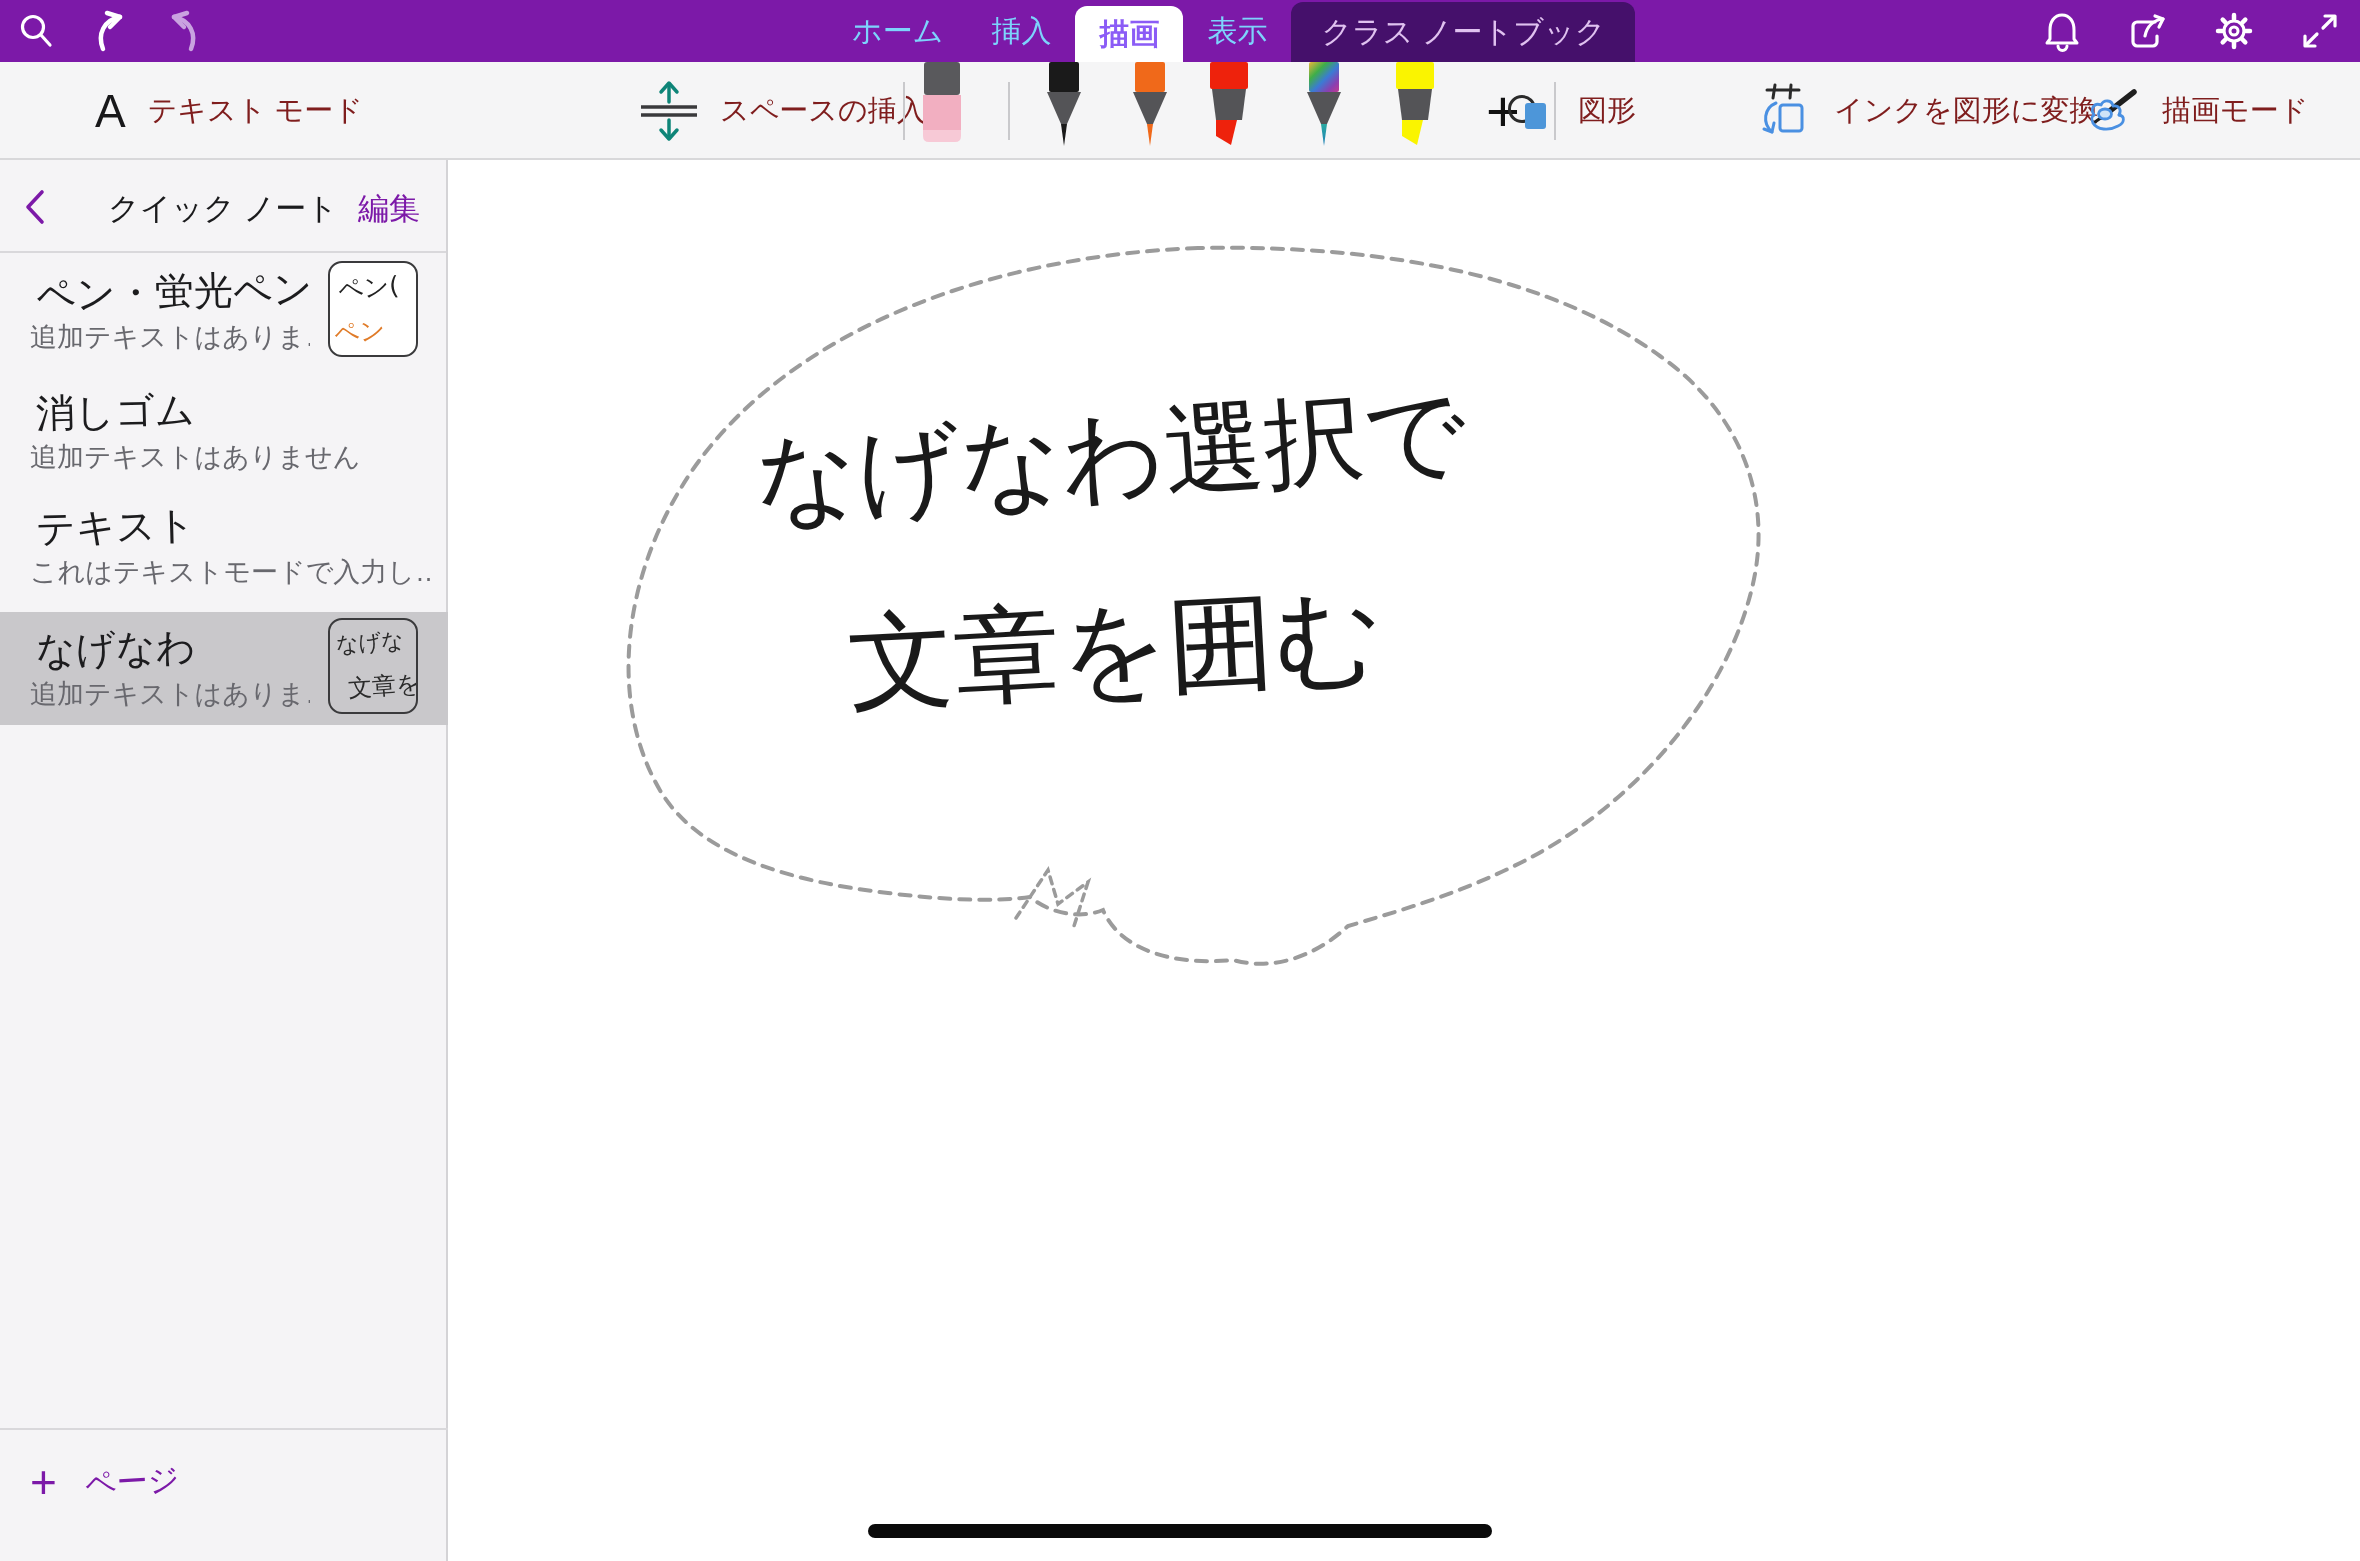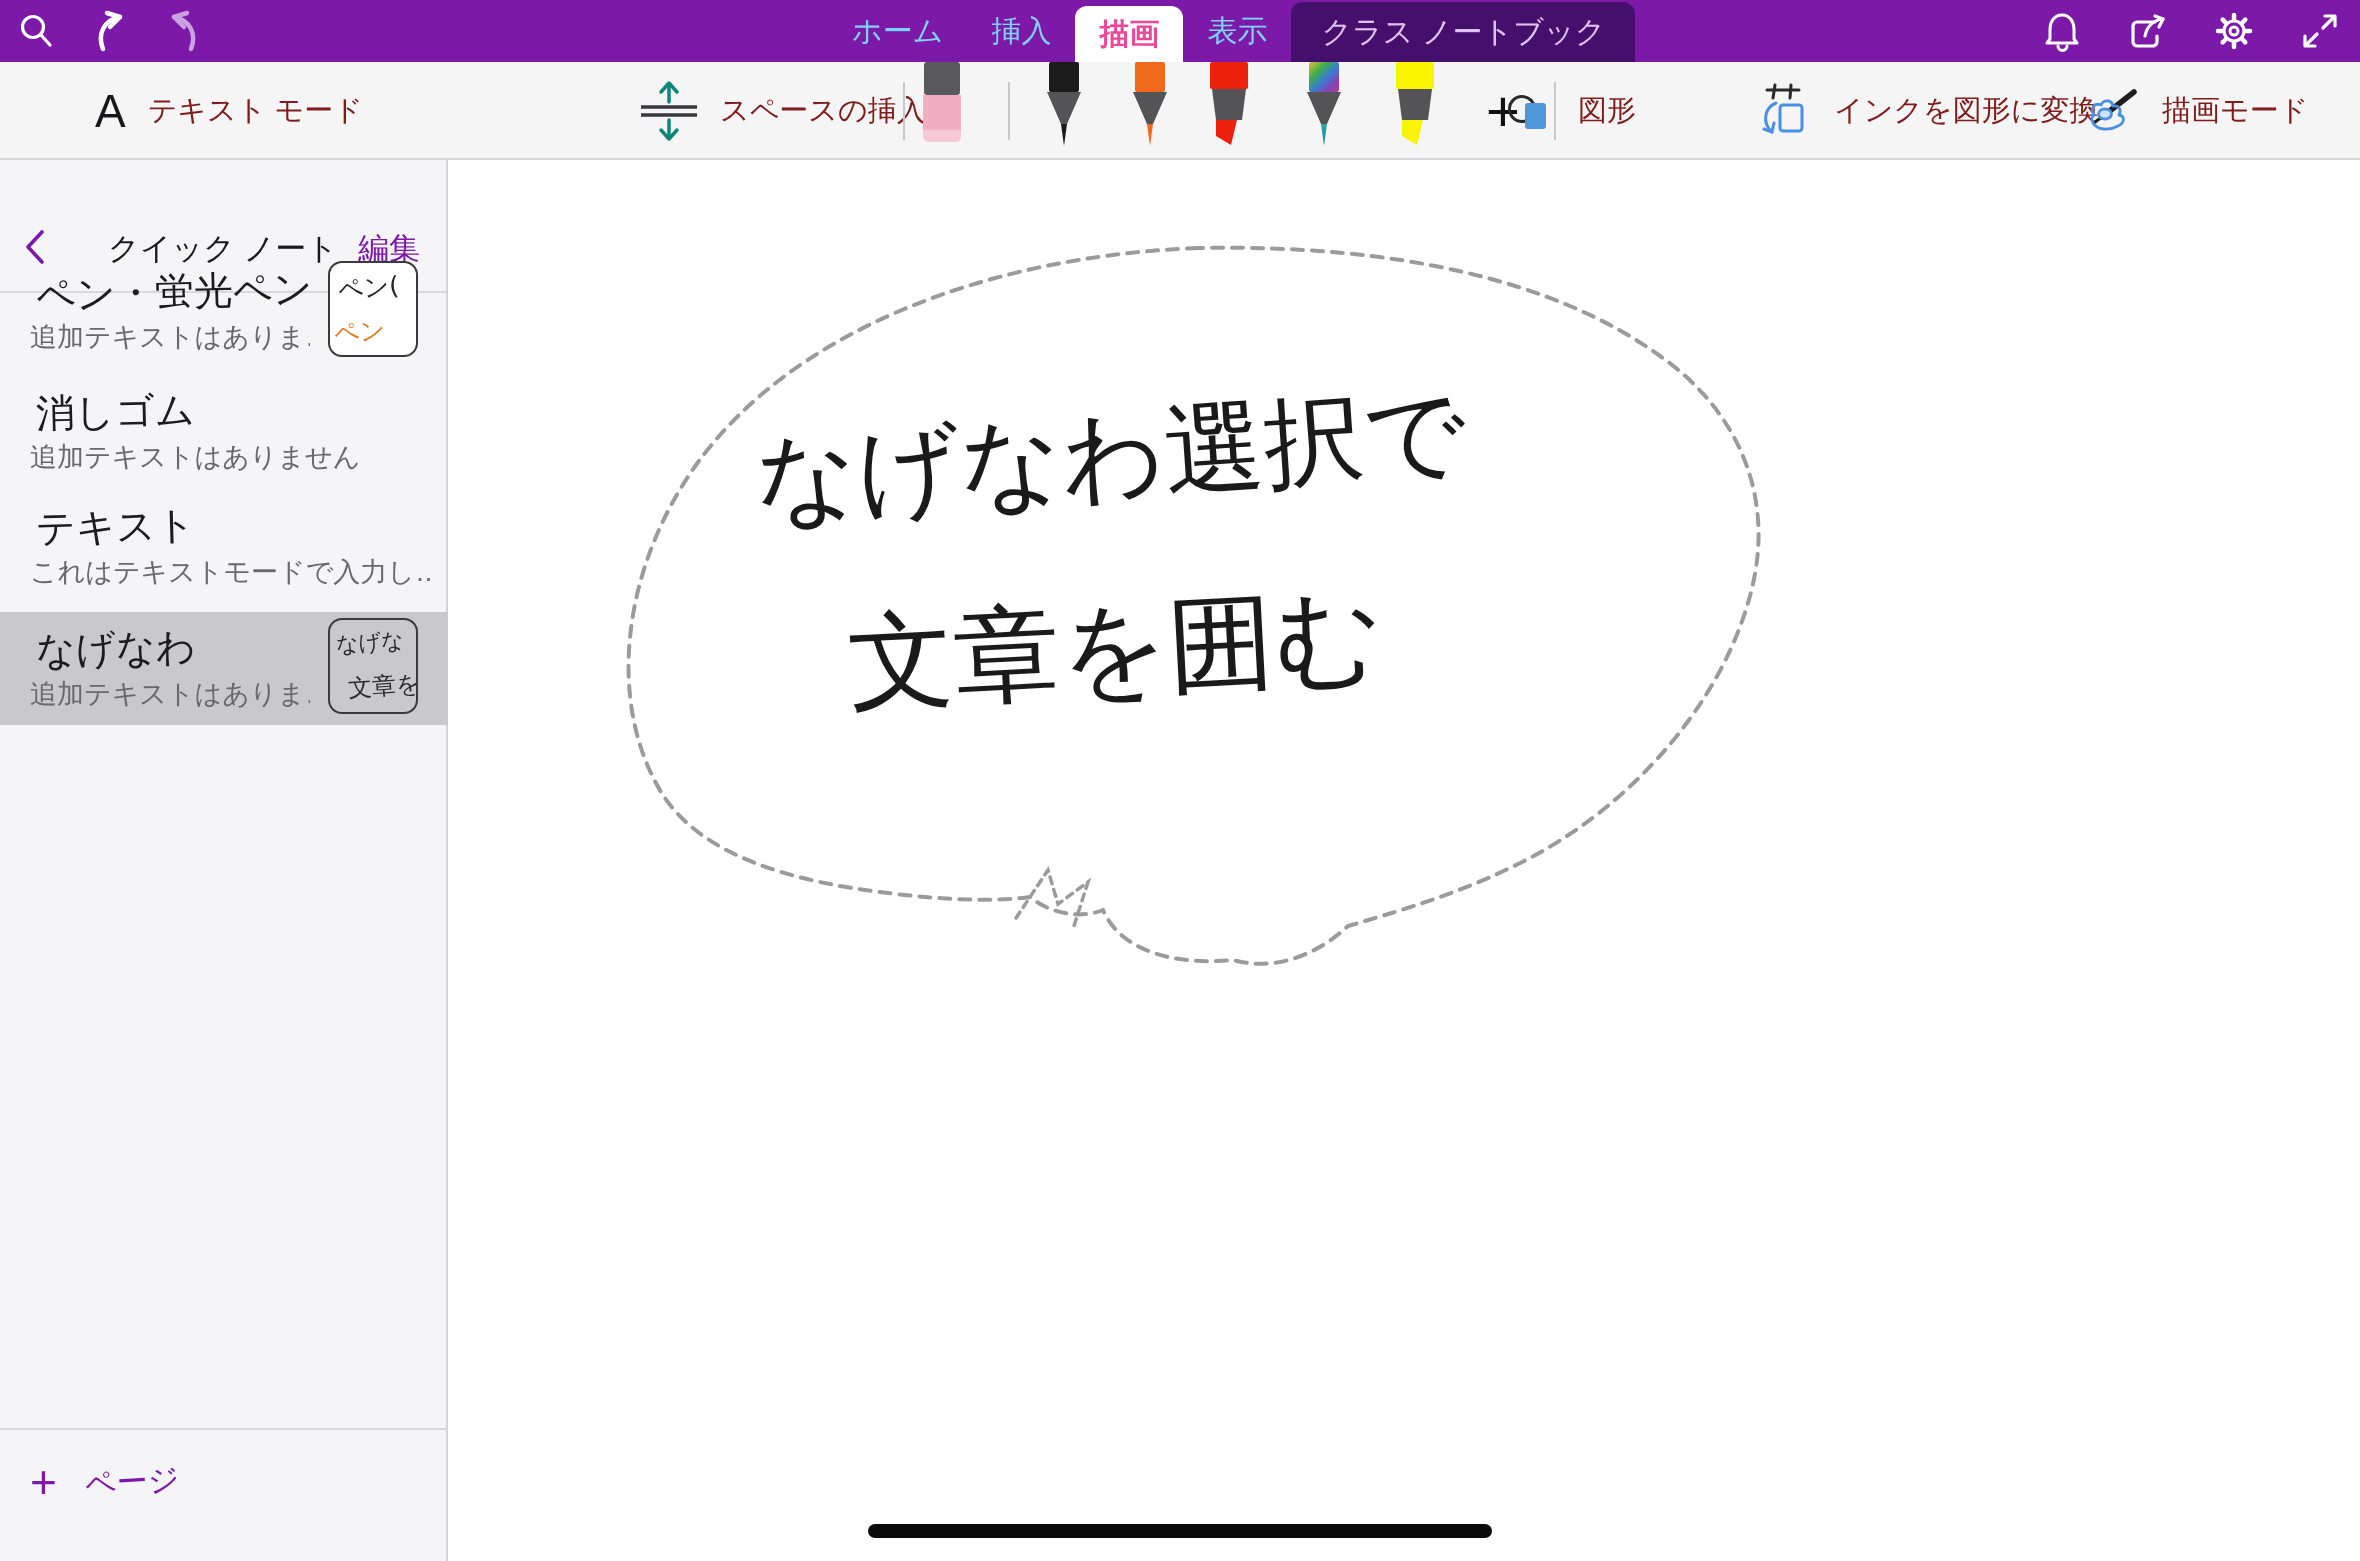--- a/index.html
+++ b/index.html
@@ -6,37 +6,37 @@
   html,body { width:2360px; height:1561px; overflow:hidden; }
   body { font-family:"Liberation Sans","DejaVu Sans",sans-serif; background:#fff; position:relative; }
   .screen { position:absolute; inset:0; }
 
   
   .top-bar { position:absolute; left:0; top:0; width:2360px; height:62px; background:#7C19A8; }
   .tb-left { position:absolute; left:14px; top:0; height:62px; display:flex; align-items:center; gap:30px; }
   .icon-btn { display:flex; align-items:center; justify-content:center; width:44px; height:44px; cursor:pointer; }
   .tabs { position:absolute; left:828px; top:0; height:62px; display:flex; align-items:flex-end; }
   .tab { height:62px; line-height:62px; padding:0 24px; font-size:30px; color:#7dd3fc; cursor:pointer; white-space:nowrap; }
-  .tab.active { height:56px; line-height:56px; background:#FFFFFF; color:#ec4899; border-radius:12px 12px 0 0; font-weight:700; }
+  .tab.active { height:56px; line-height:56px; background:#FFFFFF; color:#8b5cf6; border-radius:12px 12px 0 0; font-weight:700; }
   .tab.dark { height:60px; line-height:60px; background:#45106B; border-radius:12px 12px 0 0; padding:0 30px; color:#E0C2F0; }
   .tb-right { position:absolute; right:18px; top:0; height:62px; display:flex; align-items:center; gap:42px; }
 
   
   .toolbar { position:absolute; left:0; top:62px; width:2360px; height:98px; background:#F5F5F6; border-bottom:2px solid #D8D8DA; }
   .tgroup { position:absolute; top:0; height:98px; display:flex; align-items:center; gap:22px; cursor:pointer; }
   .tlabel { font-size:29px; color:#7f1d1d; white-space:nowrap; }
   .a-glyph { font-size:46px; color:#18181A; font-weight:400; }
   .lasso-btn { position:absolute; left:354px; top:17px; width:248px; height:64px; background:#CACACC; border-radius:10px; display:flex; align-items:center; justify-content:center; gap:14px; cursor:pointer; }
   .vsep { position:absolute; top:20px; width:2px; height:58px; background:#C9C9CC; }
   .pen { position:absolute; top:0; cursor:pointer; }
   .plus-btn { position:absolute; left:1486px; top:10px; font-size:58px; font-weight:300; color:#111; cursor:pointer; line-height:78px; }
 
   
   .sidebar { position:absolute; left:0; top:160px; width:448px; height:1401px; background:#F5F4F6; border-right:2px solid #D4D3D6; }
-  .sb-header { position:absolute; left:0; top:0; width:100%; height:93px; border-bottom:2px solid #D9D8DB;margin-top:40px; }
+  .sb-header { position:absolute; left:0; top:0; width:100%; height:93px; border-bottom:2px solid #D9D8DB; }
   .sb-back { position:absolute; left:22px; top:28px; cursor:pointer; }
   .sb-title { position:absolute; left:0; right:0; top:28px; text-align:center; font-size:31px; color:#1A1A1C; }
   .sb-edit { position:absolute; right:26px; top:28px; font-size:31px; color:#7C19A8; cursor:pointer; }
   .pg-item { position:absolute; left:0; width:448px; cursor:pointer; }
   .pg-item.selected { background:#C9C8CB; }
   .pg-title { position:absolute; left:36px; top:10px; font-size:39px; color:#1C1C1E; white-space:nowrap; transform:rotate(-1.5deg); font-family:"DejaVu Sans",sans-serif; }
   .pg-sub { position:absolute; left:30px; top:64px; font-size:27px; color:#68686E; white-space:nowrap; overflow:hidden; max-width:280px; }
   .pg-thumb { position:absolute; right:30px; top:6px; width:90px; height:96px; border:2.5px solid #3A3A3C; border-radius:14px; background:#fff; overflow:hidden; font-family:"DejaVu Sans",sans-serif; }
   .pg-thumb.on-gray { background:transparent; }
   .thumb-line { position:absolute; white-space:nowrap; transform:rotate(-4deg); }

